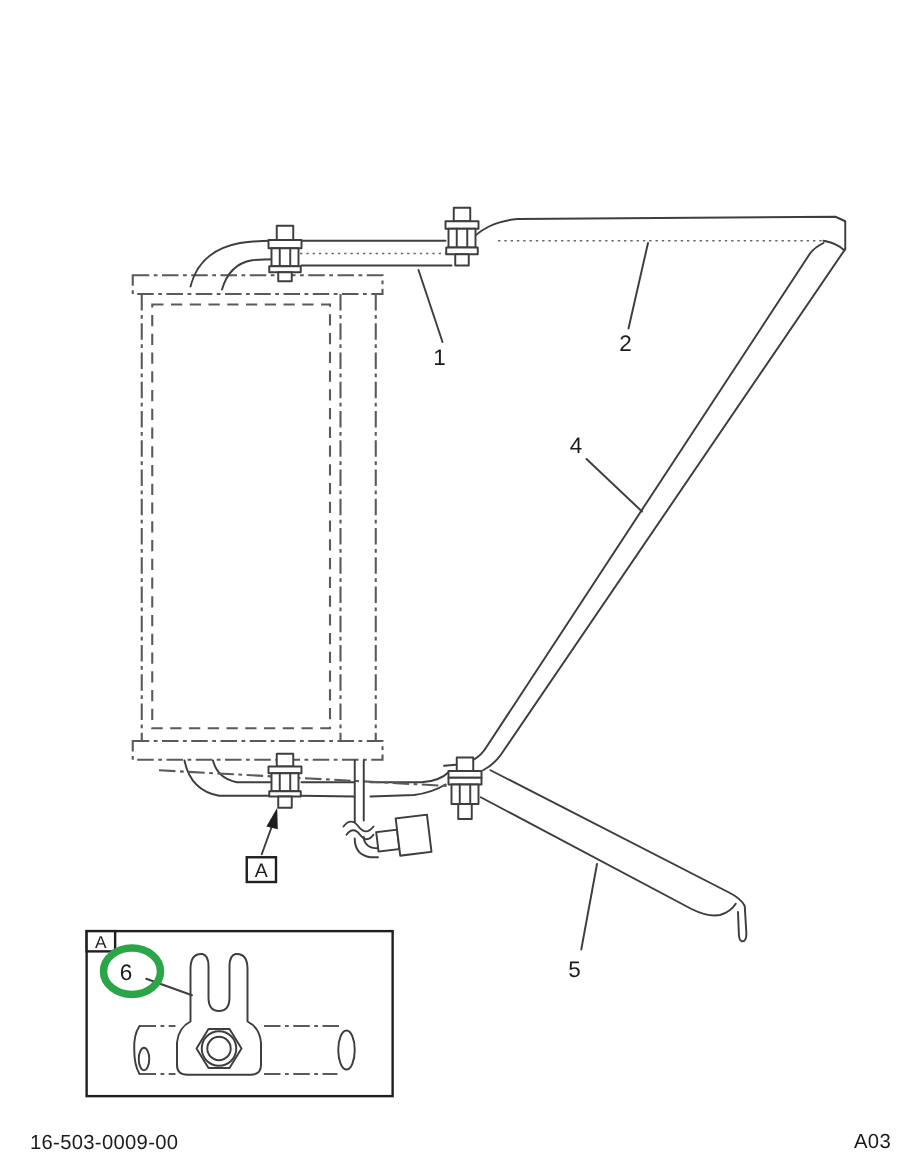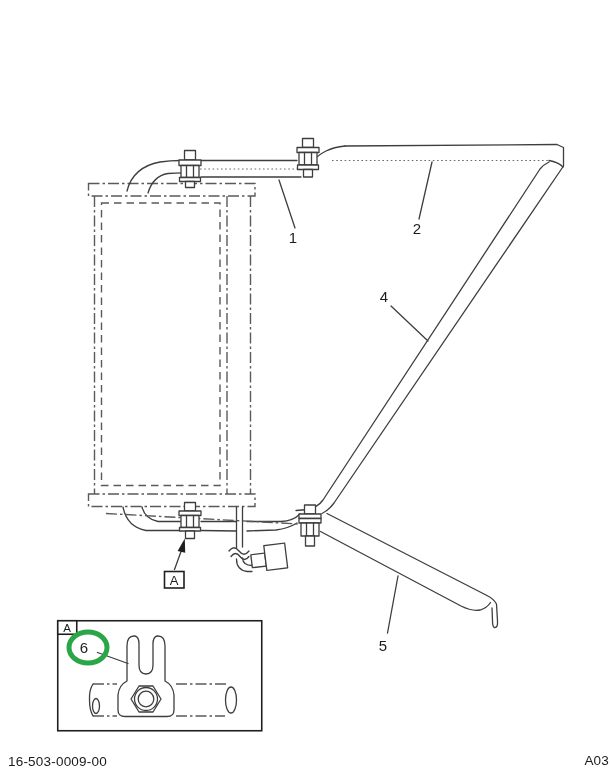--- a/index.html
+++ b/index.html
@@ -16,22 +16,22 @@
   .dot{fill:none;stroke:#6a6a6a;stroke-width:1;stroke-dasharray:1.6 2.6;}
   .box{fill:#ffffff;stroke:#1f1f1f;stroke-width:1.6;}
   .callout{font-size:15px;fill:#1c1c1c;}
   .boxlabel{font-size:13px;fill:#1c1c1c;}
   .boxlabel-sm{font-size:11.5px;fill:#1c1c1c;}
   .green{fill:none;stroke:#2aa648;stroke-width:5;}
   .arrowhead{fill:#1f1f1f;stroke:none;}
   .footer-text{
     position:absolute;font-size:13.5px;color:#1b1b1b;letter-spacing:0.2px;
   }
-  .footer-left{left:8px;top:754px;}
-  .footer-right{right:1px;top:753px;margin-left:44px;}
+  .footer-left{left:20px;top:754px;}
+  .footer-right{right:16px;top:753px;margin-left:44px;}
 </style>
 </head>
 <body>
 
 <div class="page">
   <svg width="610" height="777" viewBox="0 0 610 777">
 
     <g>
       <rect class="ph" x="88.5" y="183.5" width="166.5" height="12.5"></rect>
       <rect class="ph" x="88.5" y="494" width="166.5" height="12.5"></rect>

